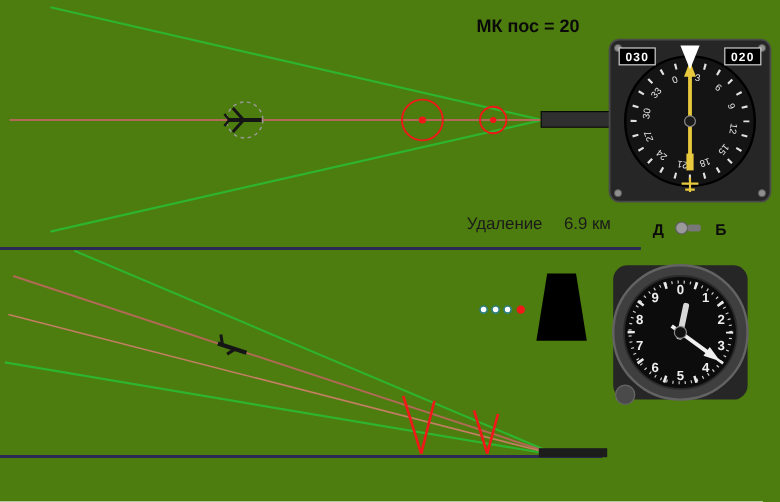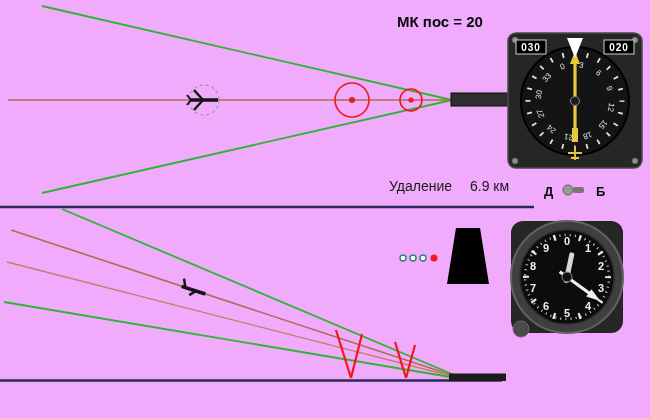--- a/index.html
+++ b/index.html
@@ -1,16 +1,16 @@
 <!DOCTYPE html>
 <html><head>
 <meta charset="utf-8">
 <style>
   html,body{margin:0;padding:0;background:#fff;}
-  .stage{position:relative;width:650px;height:418px;background:#f0abfc;overflow:hidden;}
+  .stage{position:relative;width:650px;height:418px;background:#4d7c0f;overflow:hidden;}
   svg{display:block;}
   text{font-family:"Liberation Sans", sans-serif;}
   .lbl-bold{font-weight:bold;}
 </style>
 </head>
 <body>
 
 <div class="stage">
 <svg width="650" height="418" viewBox="0 0 650 418">
 

